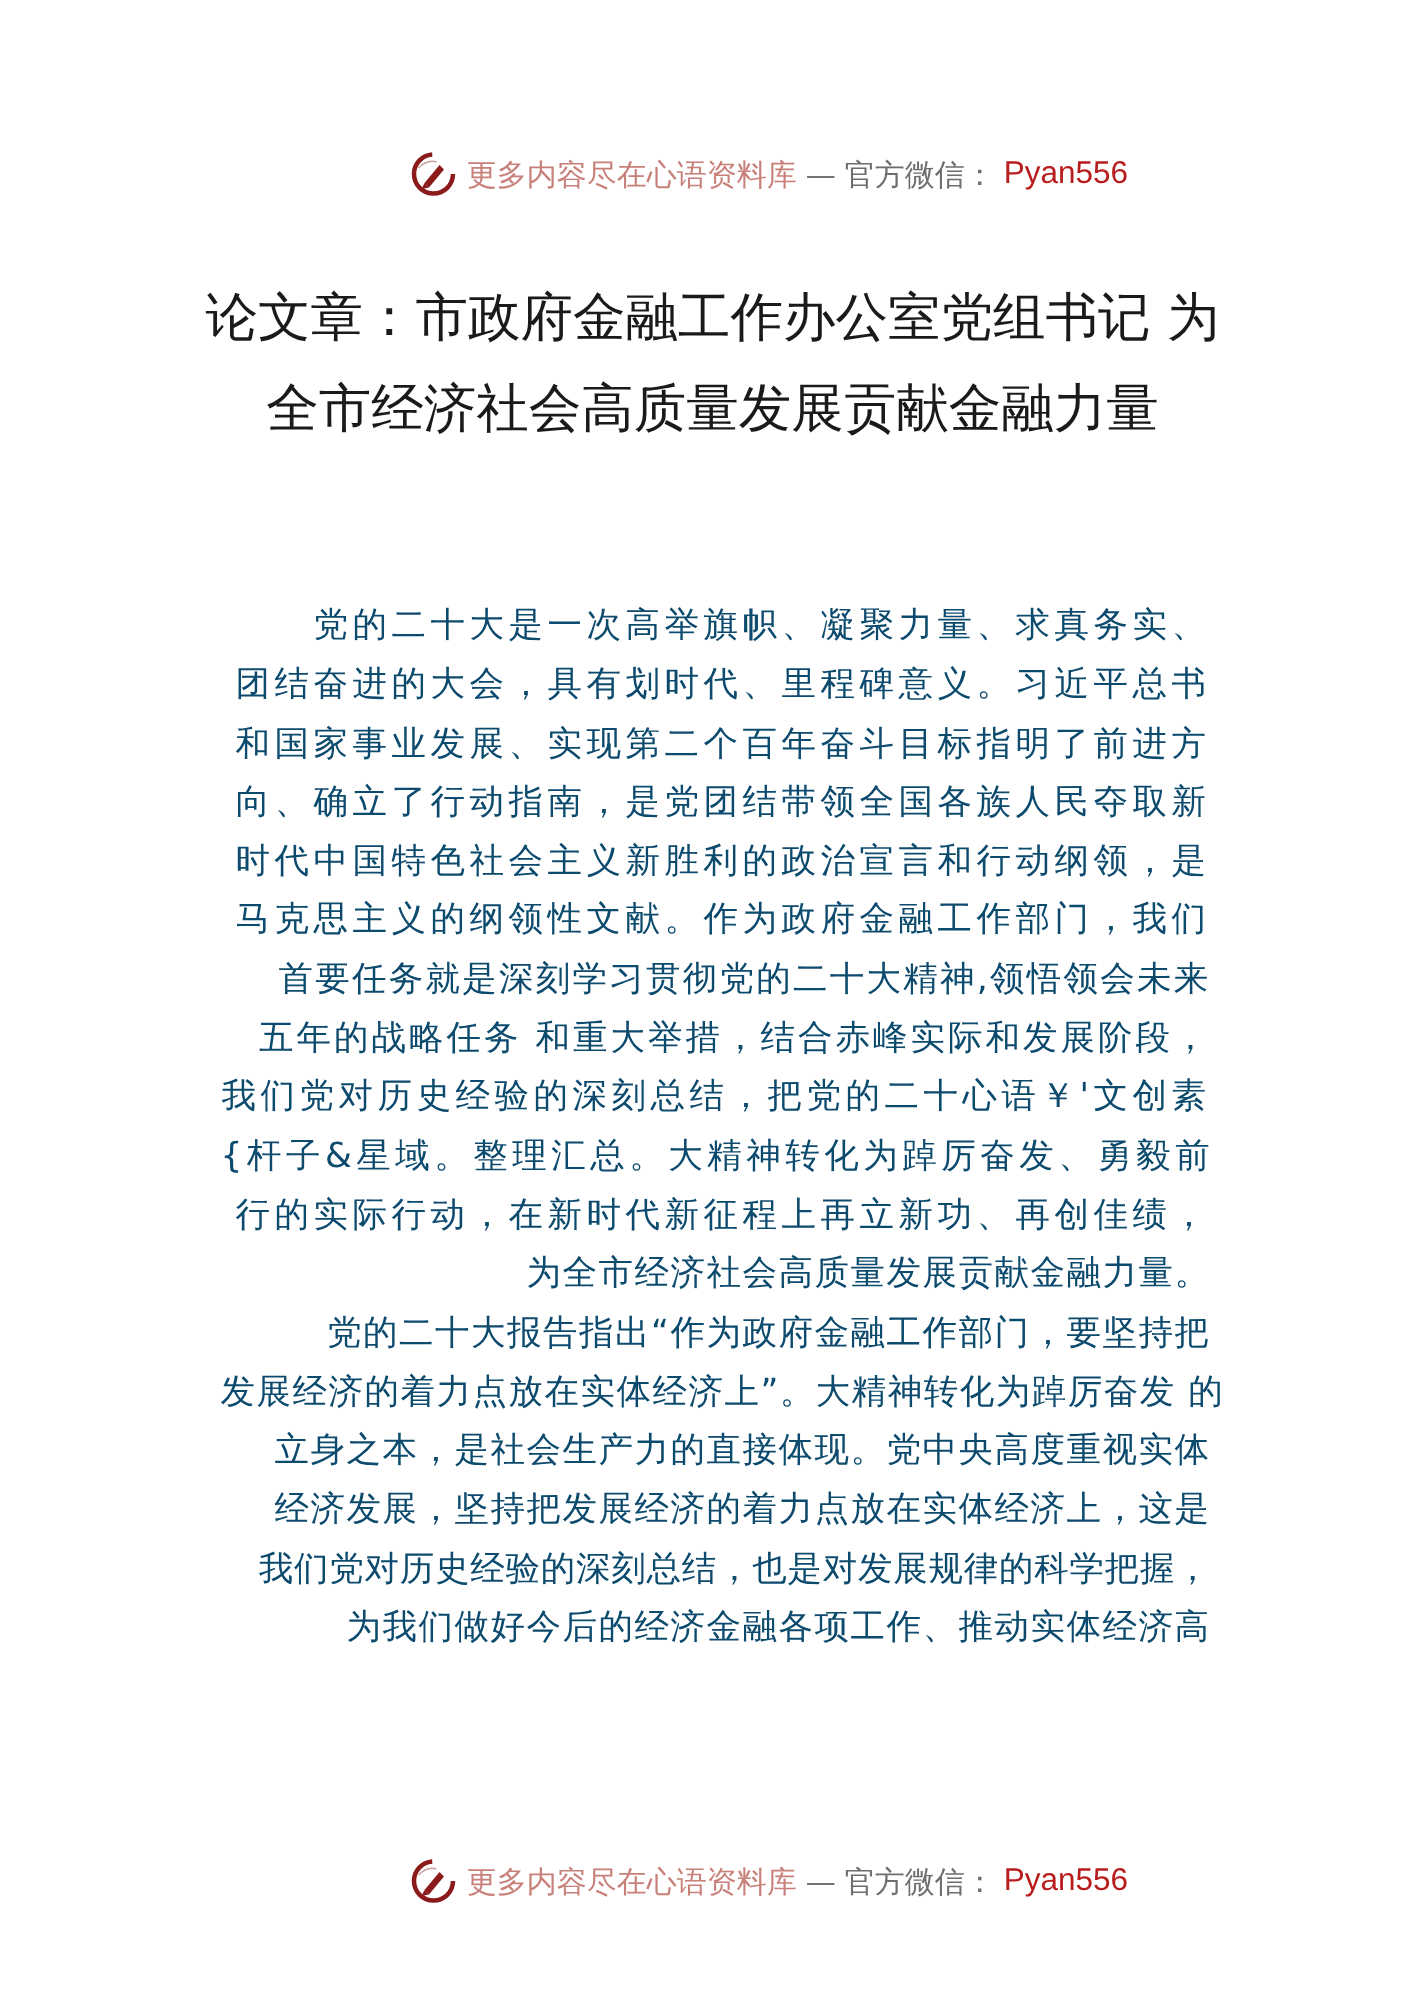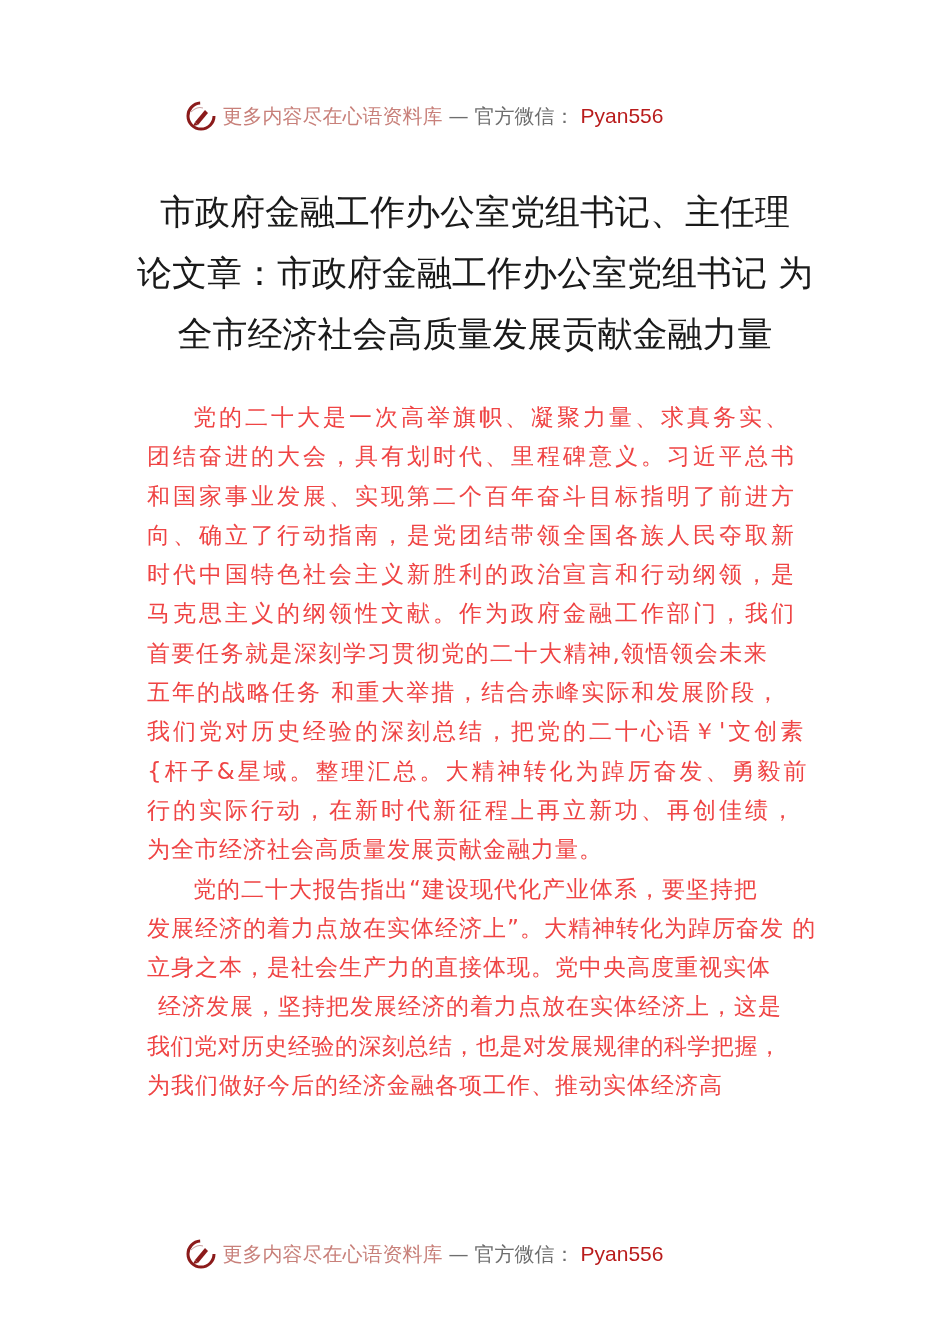--- a/index.html
+++ b/index.html
@@ -1,31 +1,31 @@
 <!DOCTYPE html>
 <html><head>
 <meta charset="utf-8">
 <style>
   html, body { margin: 0; padding: 0; background: #ffffff; }
   body { width: 950px; height: 1344px; position: relative; overflow: hidden;
          font-family: "DejaVu Serif", "Liberation Serif", serif; color: #1a1a1a; }
   .wm { position: absolute; left: 0; width: 752px; height: 40px;
-        display: flex; justify-content: center; align-items: center; margin-left: 48px; }
+        display: flex; justify-content: flex-end; align-items: center; }
   .wm-inner { display: flex; align-items: center; gap: 6px; }
   .wm-logo { width: 32px; height: 32px; }
   .wm-red { color: #c8807a; font-size: 20px; font-family: "DejaVu Serif", serif; letter-spacing: 0; }
   .wm-gray { color: #6e6e6e; font-size: 20px; font-family: "DejaVu Serif", serif; }
   .wm-id { color: #b91c1c; font-size: 21px; font-family: "Liberation Sans", sans-serif; }
   .title { position: absolute; left: 130px; width: 690px; top: 182px;
            text-align: center; font-size: 35px; line-height: 61px; color: #1a1a1a;
            font-family: "DejaVu Sans", sans-serif; font-weight: normal; }
   .title div { white-space: nowrap; }
   .body { position: absolute; left: 147px; top: 398px; width: 660px; }
   .line { font-size: 23px; line-height: 39.3px; height: 39.3px; white-space: nowrap;
-          letter-spacing: 3px; color: #ef4444; font-family: "DejaVu Sans", sans-serif; }
+          letter-spacing: 3px; color: #0c4a6e; font-family: "DejaVu Sans", sans-serif; text-align: right; }
   .indent { padding-left: 46px; }
 </style>
 </head>
 <body>
 
 <div class="wm" style="top:96px;">
   <div class="wm-inner">
     <svg class="wm-logo" viewBox="0 0 32 32">
       <circle cx="16" cy="16" r="13" fill="none" stroke="#8b1a1a" stroke-width="3" stroke-dasharray="60 22"></circle>
       <path d="M10 22 L20 10 L23 13 L13 25 Z" fill="#8b1a1a"></path>
@@ -33,39 +33,38 @@
       <path d="M6 12 Q12 6 18 8" fill="none" stroke="#c8a0a0" stroke-width="1"></path>
     </svg>
     <span class="wm-red">更多内容尽在心语资料库</span>
     <span class="wm-gray">—</span>
     <span class="wm-gray">官方微信：</span>
     <span class="wm-id">Pyan556</span>
   </div>
 </div>
 
 <div class="title">
-  <div>市政府金融工作办公室党组书记、主任理</div>
   <div>论文章：市政府金融工作办公室党组书记 为</div>
   <div>全市经济社会高质量发展贡献金融力量</div>
 </div>
 
 <div class="body">
   <div class="line indent">党的二十大是一次高举旗帜、凝聚力量、求真务实、</div>
   <div class="line">团结奋进的大会，具有划时代、里程碑意义。习近平总书</div>
   <div class="line">和国家事业发展、实现第二个百年奋斗目标指明了前进方</div>
   <div class="line">向、确立了行动指南，是党团结带领全国各族人民夺取新</div>
   <div class="line">时代中国特色社会主义新胜利的政治宣言和行动纲领，是</div>
   <div class="line">马克思主义的纲领性文献。作为政府金融工作部门，我们</div>
   <div class="line" style="letter-spacing:1.5px;">首要任务就是深刻学习贯彻党的二十大精神,领悟领会未来</div>
   <div class="line" style="letter-spacing:2px;">五年的战略任务 和重大举措，结合赤峰实际和发展阶段，</div>
   <div class="line">我们党对历史经验的深刻总结，把党的二十心语￥'文创素</div>
   <div class="line">{杆子&amp;星域。整理汇总。大精神转化为踔厉奋发、勇毅前</div>
   <div class="line">行的实际行动，在新时代新征程上再立新功、再创佳绩，</div>
   <div class="line" style="letter-spacing:1px;">为全市经济社会高质量发展贡献金融力量。</div>
-  <div class="line indent" style="letter-spacing:1px;">党的二十大报告指出“建设现代化产业体系，要坚持把</div>
+  <div class="line indent" style="letter-spacing:1px;">党的二十大报告指出“作为政府金融工作部门，要坚持把</div>
   <div class="line" style="letter-spacing:1px;">发展经济的着力点放在实体经济上”。大精神转化为踔厉奋发 的</div>
   <div class="line" style="letter-spacing:1px;">立身之本，是社会生产力的直接体现。党中央高度重视实体</div>
   <div class="line" style="letter-spacing:1px;margin-left:11px;">经济发展，坚持把发展经济的着力点放在实体经济上，这是</div>
   <div class="line" style="letter-spacing:0.5px;">我们党对历史经验的深刻总结，也是对发展规律的科学把握，</div>
   <div class="line" style="letter-spacing:1px;">为我们做好今后的经济金融各项工作、推动实体经济高</div>
 </div>
 
 <div class="wm" style="top:1234px;">
   <div class="wm-inner">
     <svg class="wm-logo" viewBox="0 0 32 32">

